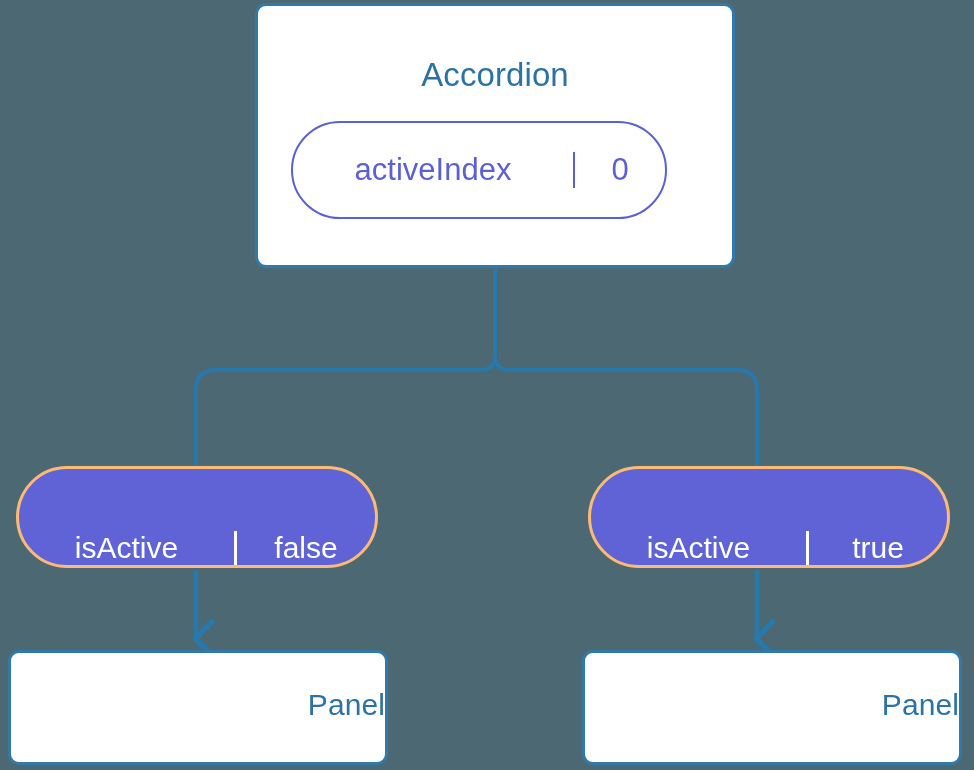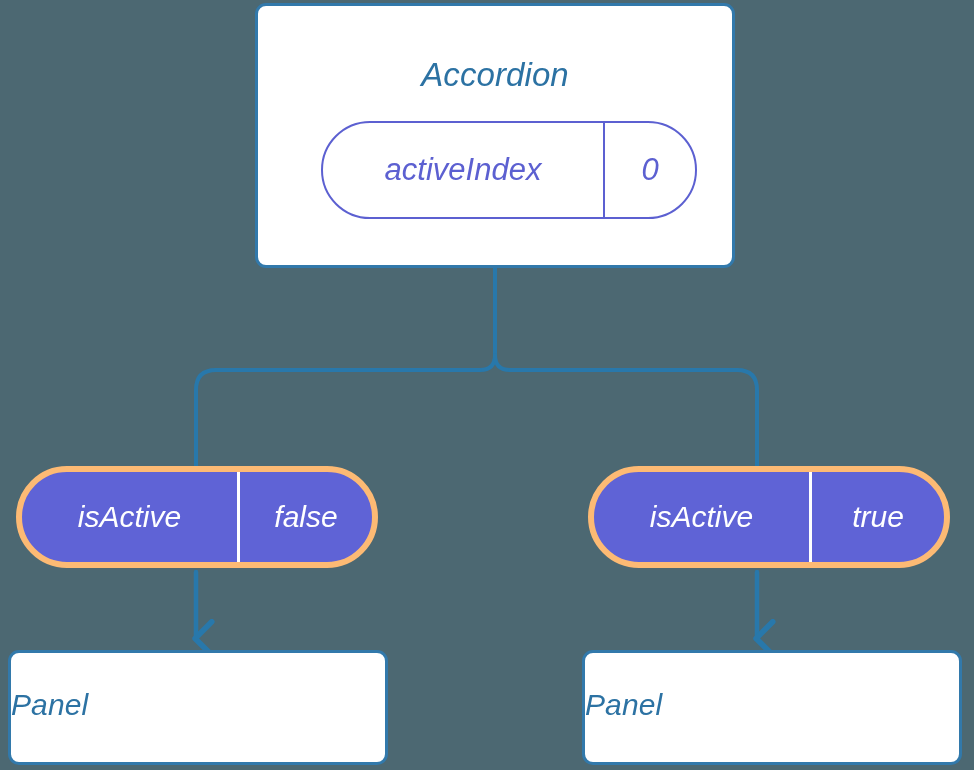--- a/index.html
+++ b/index.html
@@ -12,21 +12,20 @@
     height: 770px;
     background: #4c6872;
     font-family: "Liberation Sans", sans-serif;
     overflow: hidden;
   }
   #stage {
     position: relative;
     width: 974px;
     height: 770px;
     background: #4c6872;
-    font-style: italic;
   }
 
   
   #connectors {
     position: absolute;
     left: 0;
     top: 0;
     width: 974px;
     height: 770px;
     pointer-events: none;
@@ -60,21 +59,21 @@
     margin-top: 50px;
   }
 
   
   .panel-card {
     top: 650px;
     width: 380px;
     height: 115px;
     display: flex;
     align-items: center;
-    justify-content: flex-start;
+    justify-content: flex-end;
   }
   #panel-card-left  { left: 8px; }
   #panel-card-right { left: 582px; }
   .panel-card .card-title {
     font-size: 30px;
     position: relative;
     top: -3px;
   }
 
   
@@ -104,38 +103,40 @@
   .pill.outlined .pill-val {
     color: #5c60d1;
     font-size: 31px;
   }
   .pill.outlined .pill-val {
     border-left: 2px solid #5c60d1;
   }
 
   
   .pill.filled {
-    border: 6px solid #fdba74;
+    border: 3px solid #fdba74;
     background: #5f63d6;
+    align-items: flex-end;
   }
   .pill.filled .pill-key,
   .pill.filled .pill-val {
     color: #ffffff;
     font-size: 30px;
   }
   .pill.filled .pill-val {
     border-left: 3px solid #ffffff;
   }
 
   
   #state-pill-activeindex {
-    left: 321px;
+    left: 291px;
     top: 121px;
     width: 376px;
     height: 98px;
+    align-items: center;
   }
   #state-pill-activeindex .pill-key { width: 280px; }
   #state-pill-activeindex .pill-val { flex: 1 1 auto; }
 
   
   #prop-pill-left {
     left: 16px;
     top: 466px;
     width: 362px;
     height: 102px;

